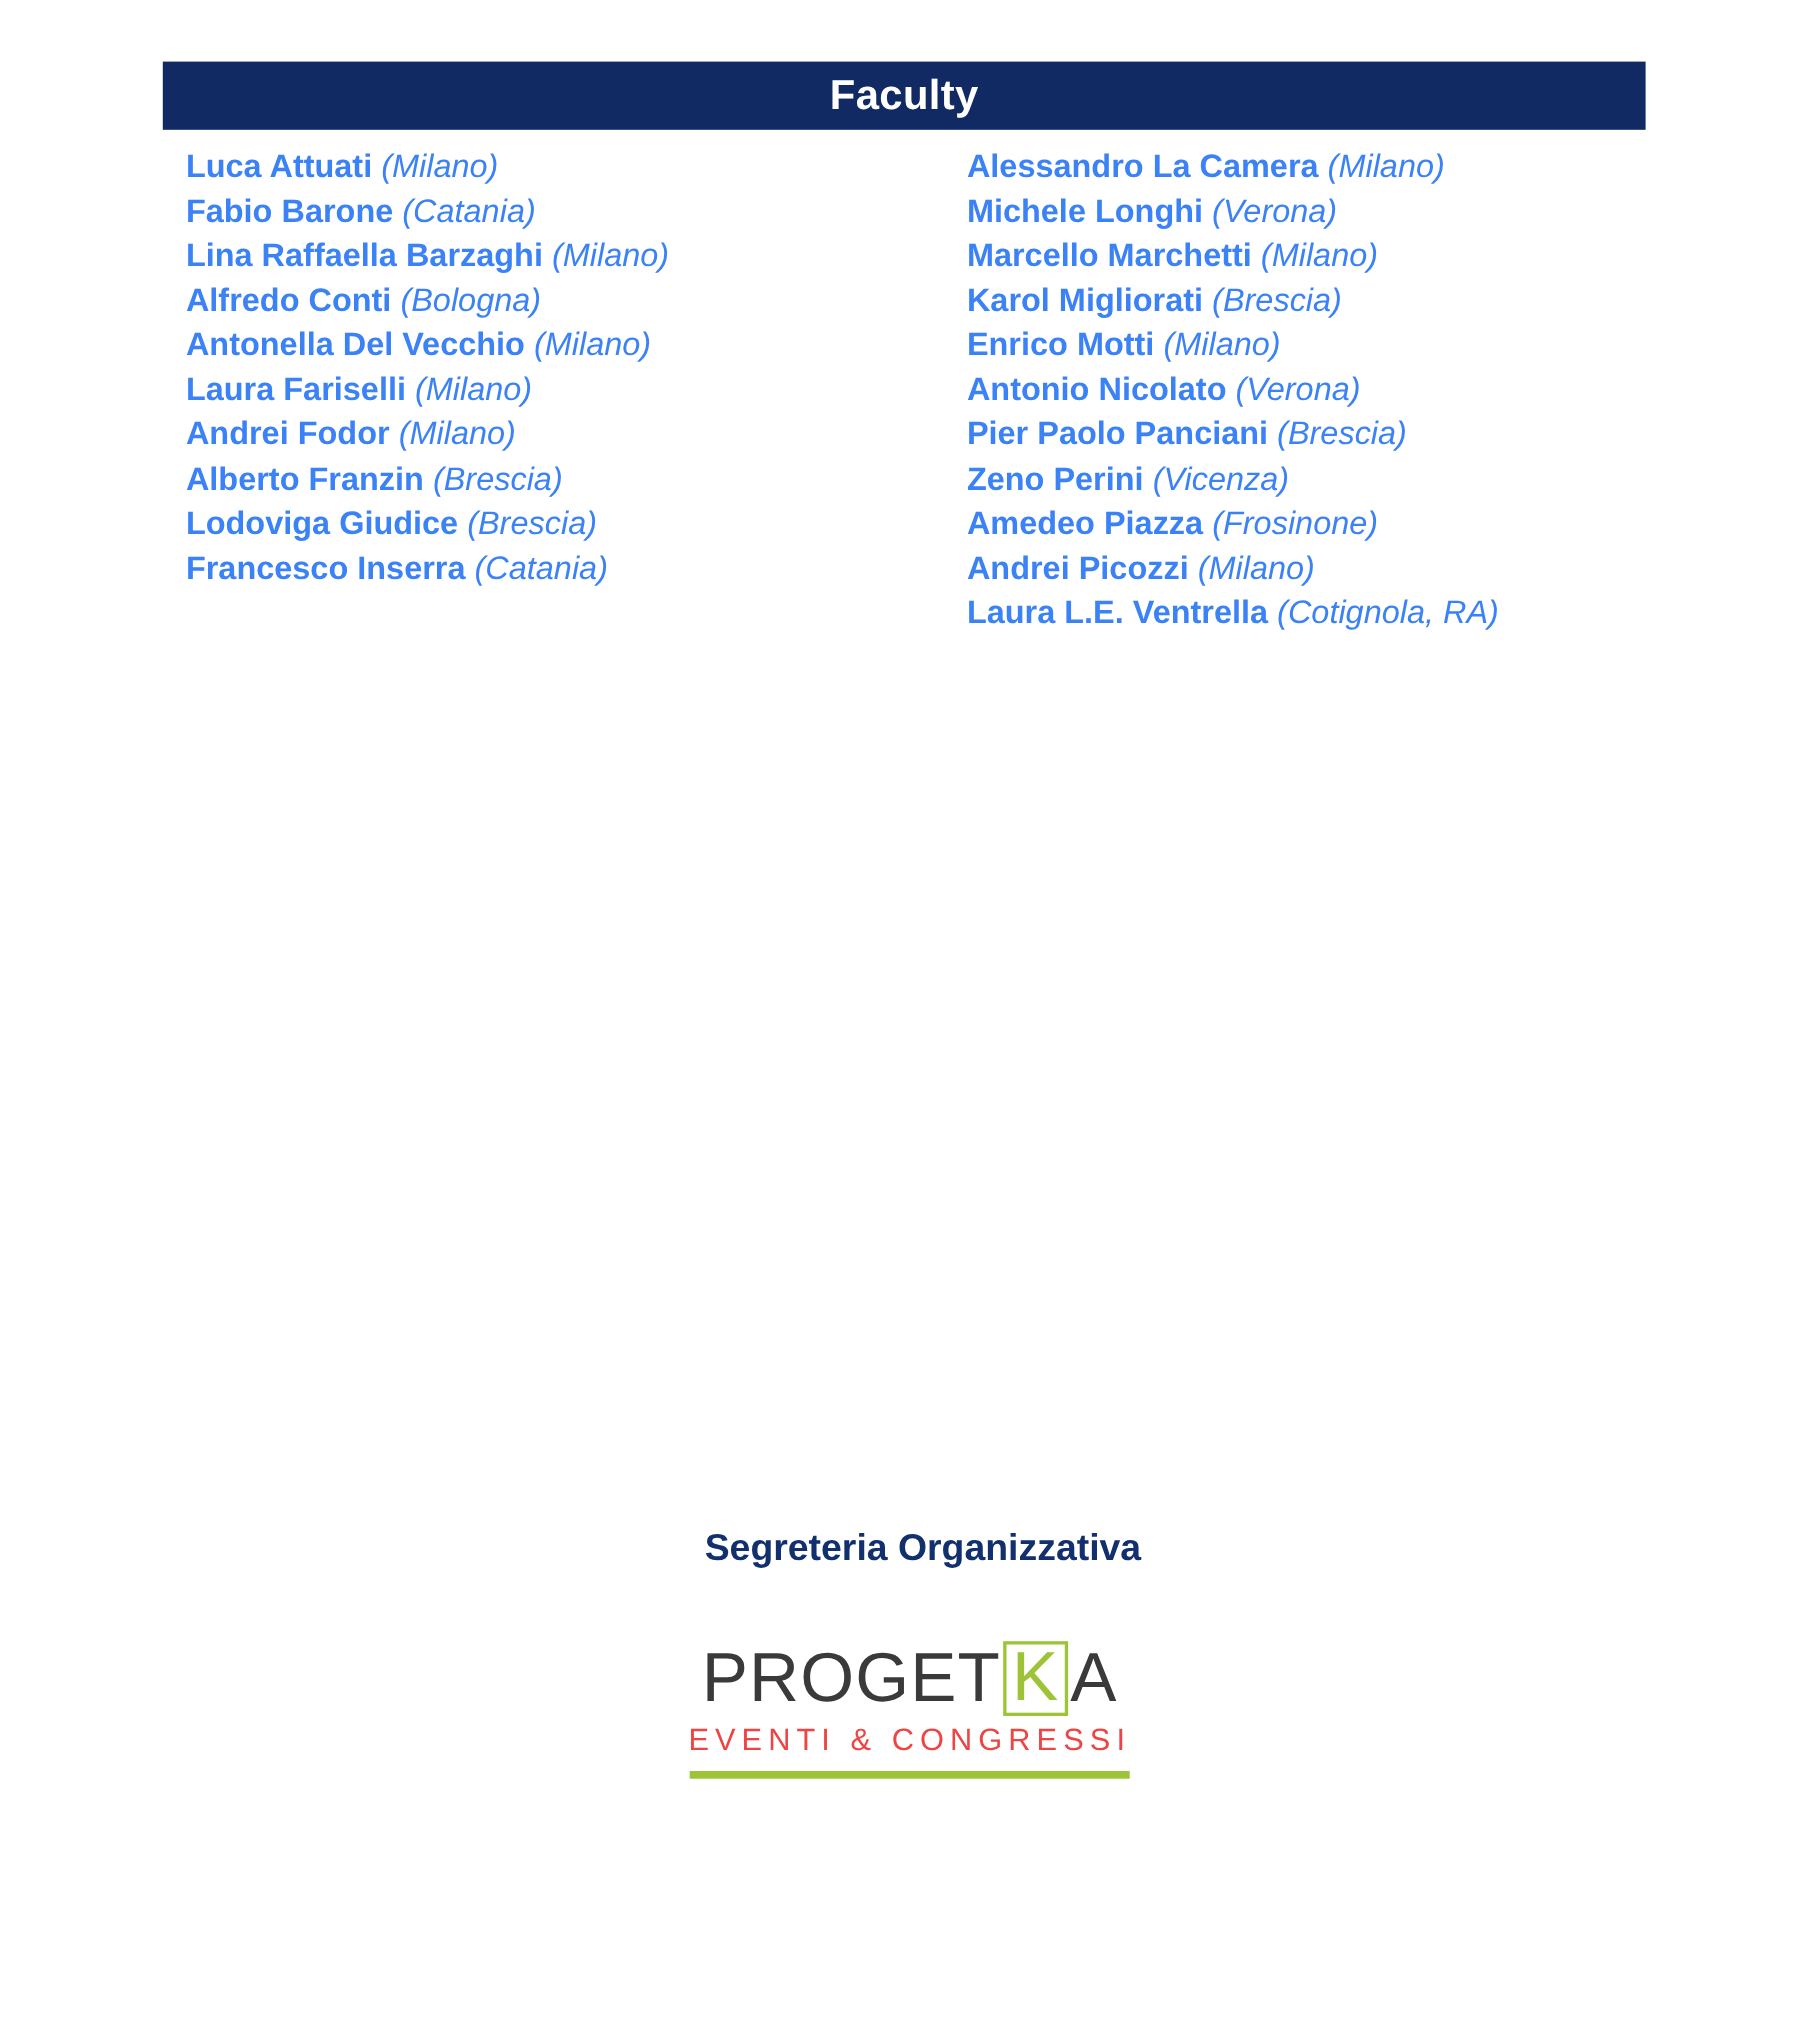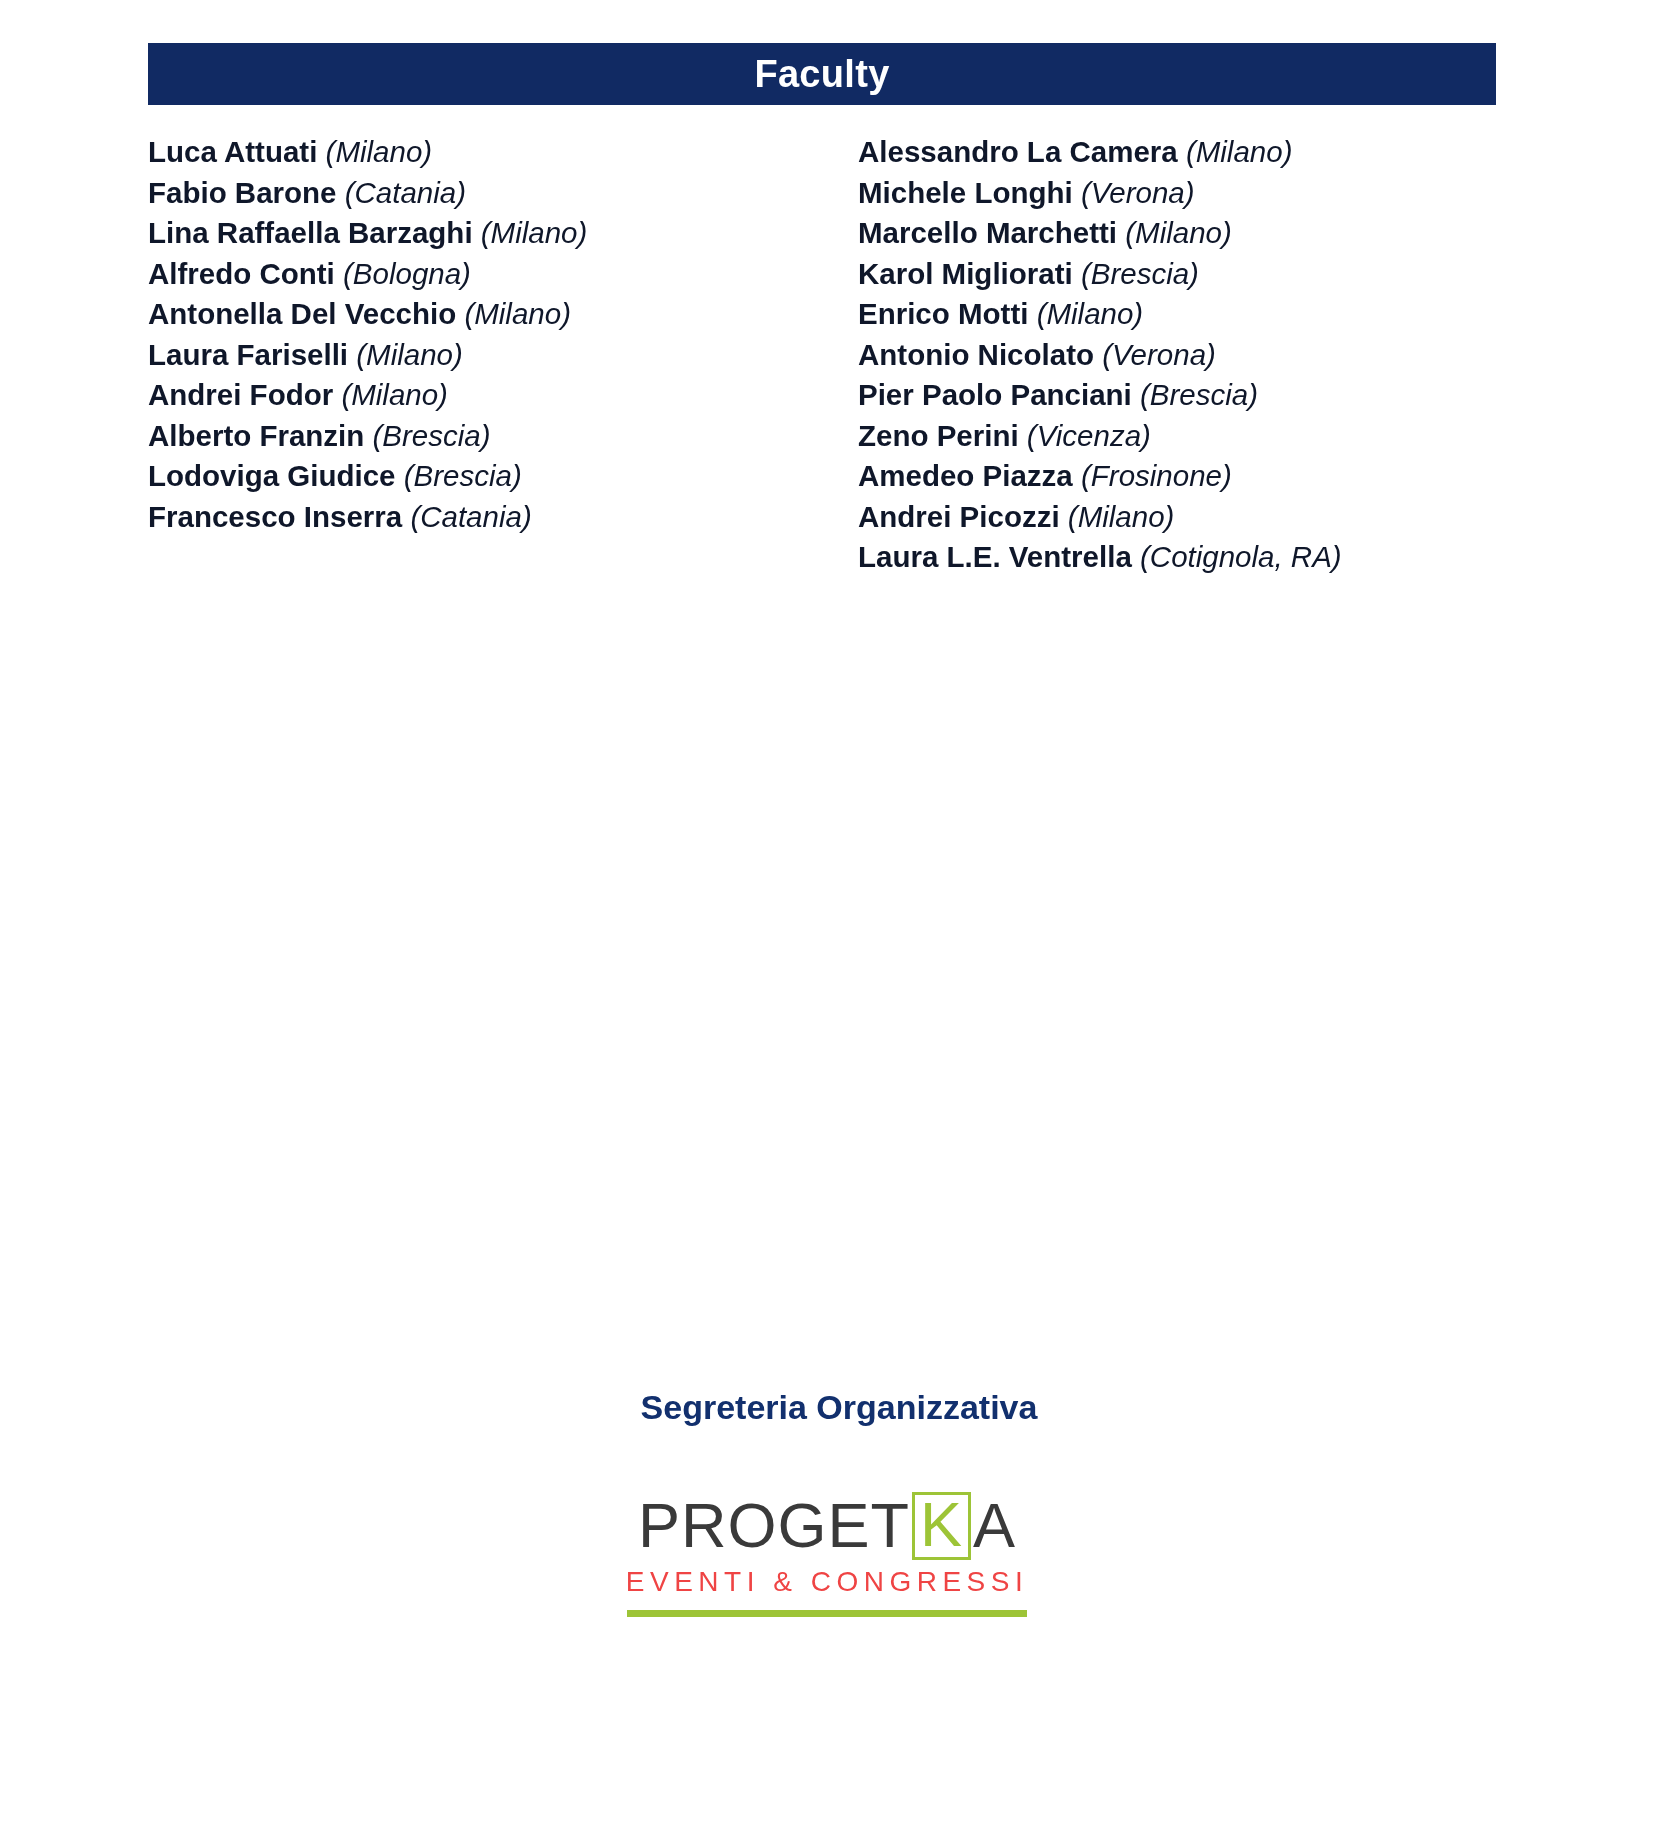--- a/index.html
+++ b/index.html
@@ -14,21 +14,21 @@
     font-family: "Liberation Sans", sans-serif;
     overflow: hidden;
   }
   .page {
     position: absolute;
     inset: 0;
   }
   .faculty-banner {
     position: absolute;
     left: 148px;
-    top: 43px;
+    top: 56px;
     width: 1348px;
     height: 62px;
     background: #112a63;
     display: flex;
     align-items: center;
     justify-content: center;
   }
   .faculty-banner-title {
     color: #ffffff;
     font-size: 38px;
@@ -46,22 +46,23 @@
   }
   .col {
     width: 710px;
   }
   .col.right {
     width: 650px;
   }
   .faculty-entry {
     font-size: 29.5px;
     line-height: 40.5px;
-    color: #0f172a;
+    color: #3b82f6;
     white-space: nowrap;
+    margin-left: 21px;
   }
   .faculty-name {
     font-weight: bold;
   }
   .faculty-city {
     font-style: italic;
     font-weight: normal;
   }
   .secretariat {
     position: absolute;

